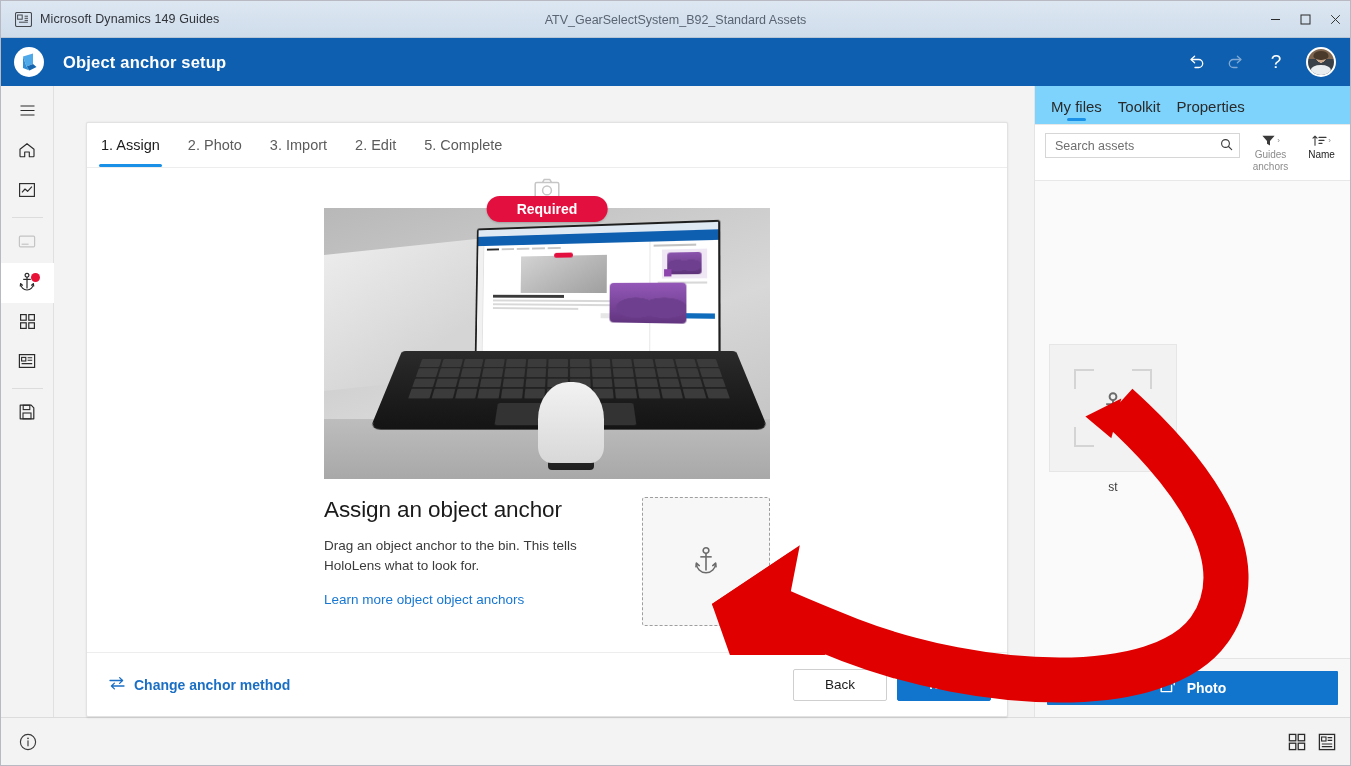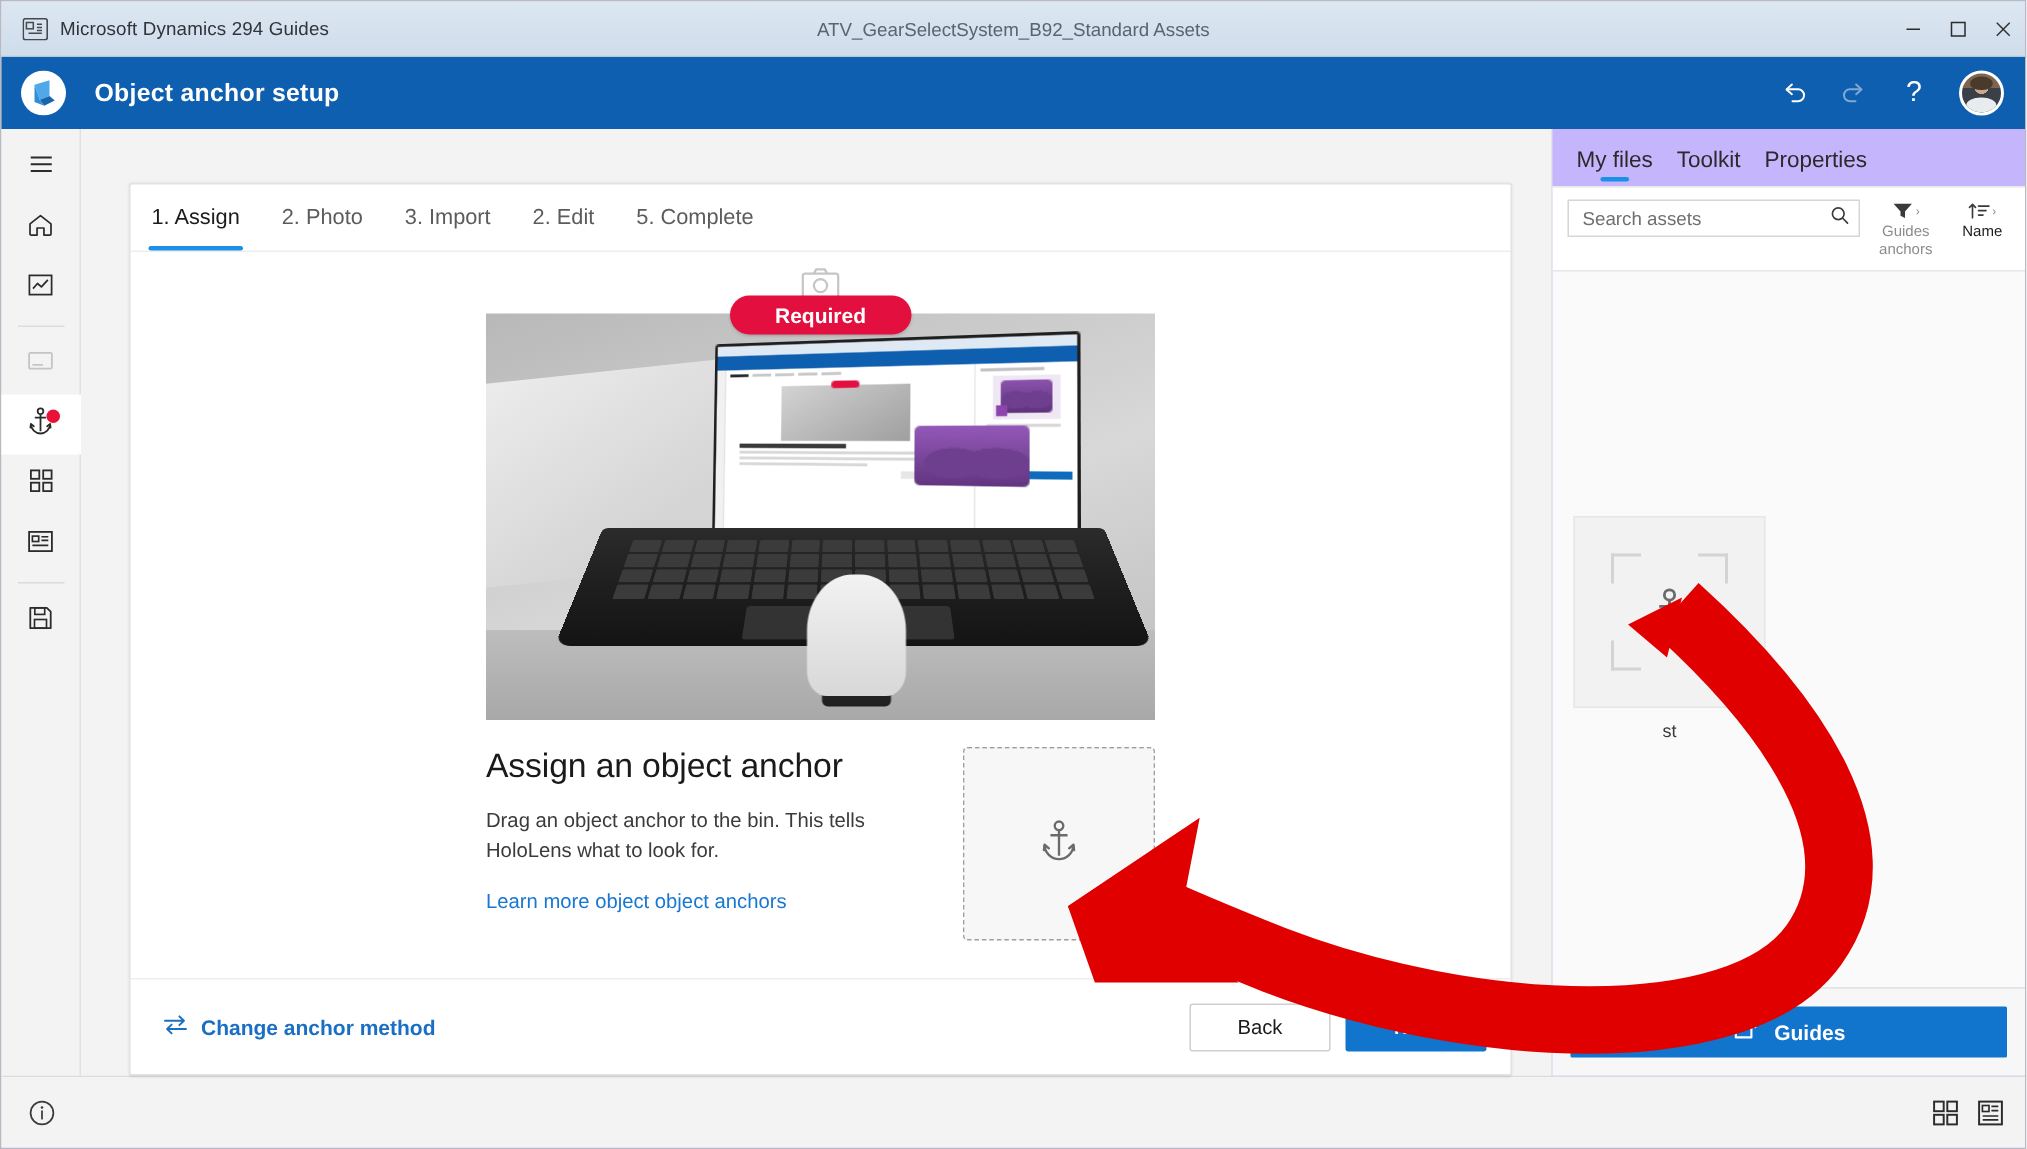--- a/index.html
+++ b/index.html
@@ -265,21 +265,21 @@
     min-width: 94px; height: 32px; border-radius: 2px;
     font-size: 13.5px; display: flex; align-items: center; justify-content: center;
     cursor: pointer; font-family: inherit;
   }
   .btn.secondary { background: #fff; border: 1px solid #cfcfcf; color: #1b1b1b; }
   .btn.primary { background: #1175cd; border: 1px solid #1175cd; color: #fff; font-weight: 600; }
 
   
   .rpanel {
     width: 316px; min-width: 316px;
-    background: #c4b5fd;
+    background: #7dd3fc;
     border-left: 1px solid #e4e4e4;
     display: flex; flex-direction: column;
   }
   .rp-tabs { display: flex; gap: 4px; padding: 10px 8px 0 10px; }
   .rp-tab {
     font-size: 15px; color: #2a2a2a; padding: 2px 6px 9px; cursor: pointer; position: relative;
   }
   .rp-tab.active::after {
     content: ""; position: absolute; left: 22px; right: 22px; bottom: 3px;
     height: 3px; background: #1a91e6; border-radius: 2px;
@@ -363,21 +363,21 @@
 
   <div class="titlebar">
     <div class="tb-left">
       <span class="tb-appicon">
         <svg width="17" height="15" viewBox="0 0 17 15">
           <rect x="0.5" y="0.5" width="16" height="14" rx="1.5" fill="none" stroke="#45494e" stroke-width="1.1"></rect>
           <rect x="2.6" y="3" width="4.6" height="4.2" fill="none" stroke="#45494e" stroke-width="1"></rect>
           <path d="M9.6 4.2h3.4M9.6 6.3h3.4M9.6 8.4h3.4M4 10.2h8.9" stroke="#45494e" stroke-width="1"></path>
         </svg>
       </span>
-      <span class="tb-appname">Microsoft Dynamics 294 Guides</span>
+      <span class="tb-appname">Microsoft Dynamics 149 Guides</span>
     </div>
     <div class="tb-title">ATV_GearSelectSystem_B92_Standard Assets</div>
     <div class="tb-controls">
       <div class="tb-btn">
         <svg width="11" height="11" viewBox="0 0 11 11">
             <path d="M1 5.5h9" stroke="#2b2b2b" stroke-width="1"></path>
           </svg>
       </div>
       <div class="tb-btn">
         <svg width="11" height="11" viewBox="0 0 11 11">
@@ -747,21 +747,21 @@
       </div>
 
       <div class="rp-footer">
         <div class="create-btn">
           <span>
             <svg width="17" height="15" viewBox="0 0 17 15" fill="none">
               <path d="M9.6 2.2H2.2v10.4h10.4V6.4" stroke="#ffffff" stroke-width="1.4" stroke-linecap="round" stroke-linejoin="round"></path>
               <path d="M10.4 1.2h4.8v4.6" stroke="#ffffff" stroke-width="1.4" stroke-linecap="round" stroke-linejoin="round"></path>
             </svg>
           </span>
-          <span>Guides</span>
+          <span>Photo</span>
         </div>
       </div>
     </div>
   </div>
 
   <div class="statusbar">
     <div class="sb-info">
       <svg width="20" height="20" viewBox="0 0 20 20" fill="none">
         <circle cx="10" cy="10" r="7.6" stroke="currentColor" stroke-width="1.15"></circle>
         <path d="M10 8.8v5" stroke="currentColor" stroke-width="1.15" stroke-linecap="round"></path>

